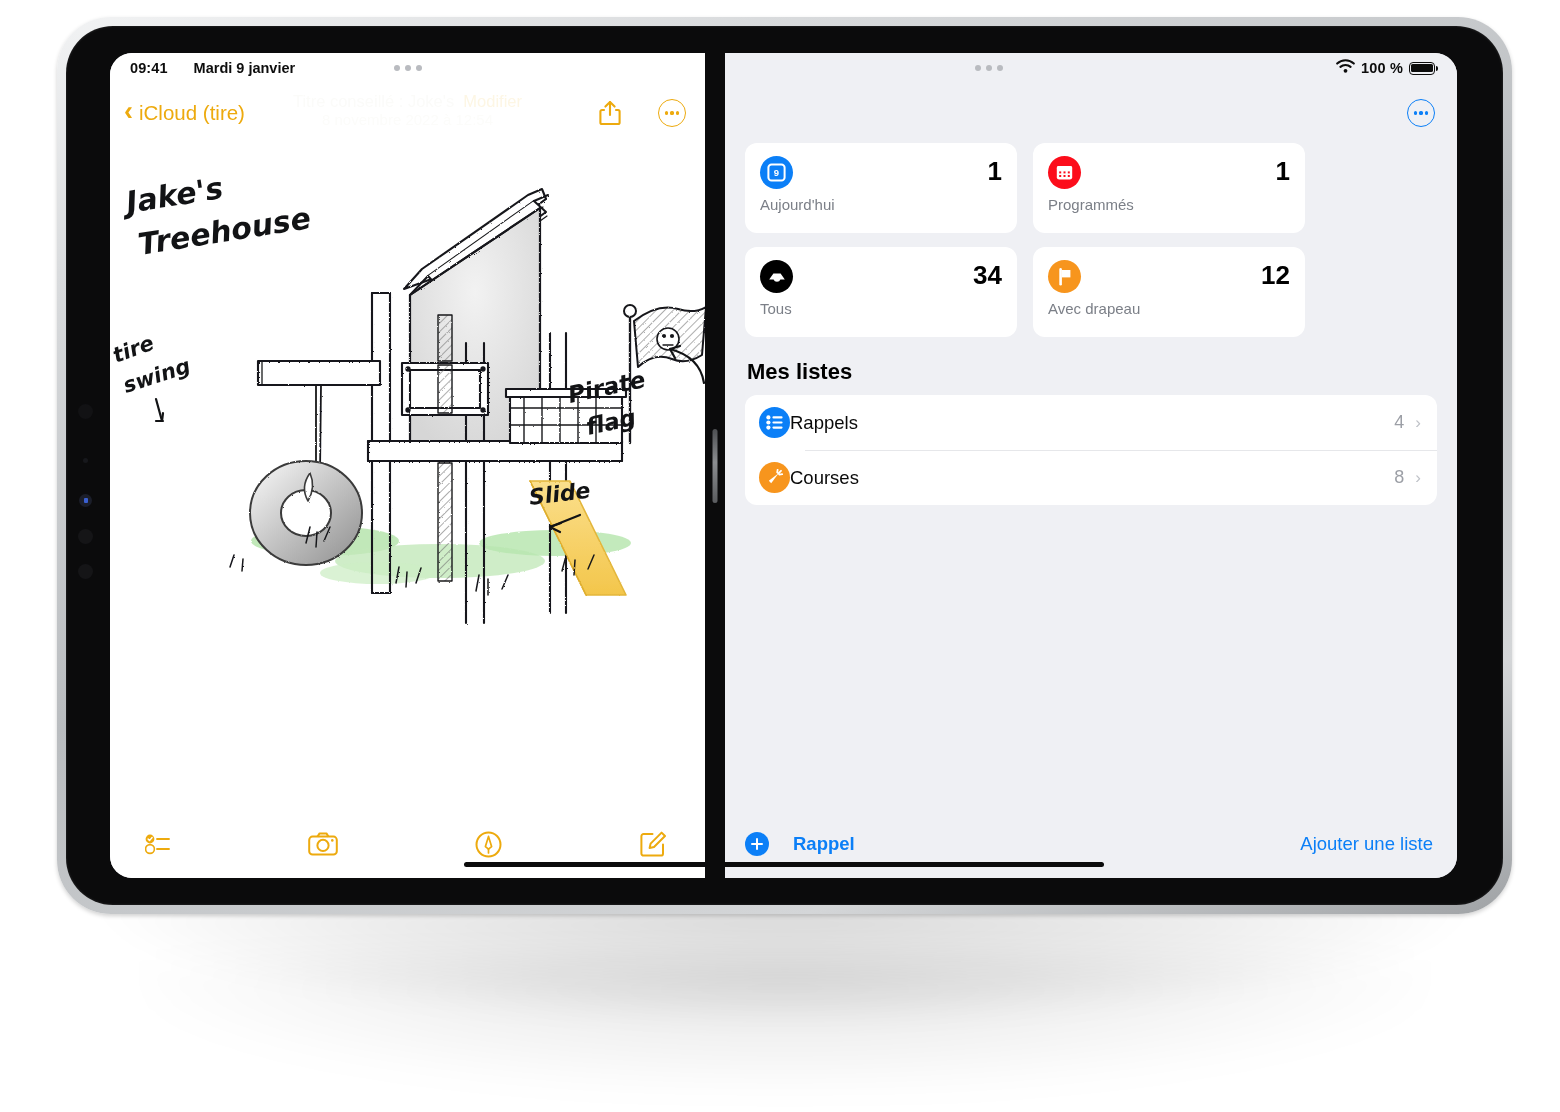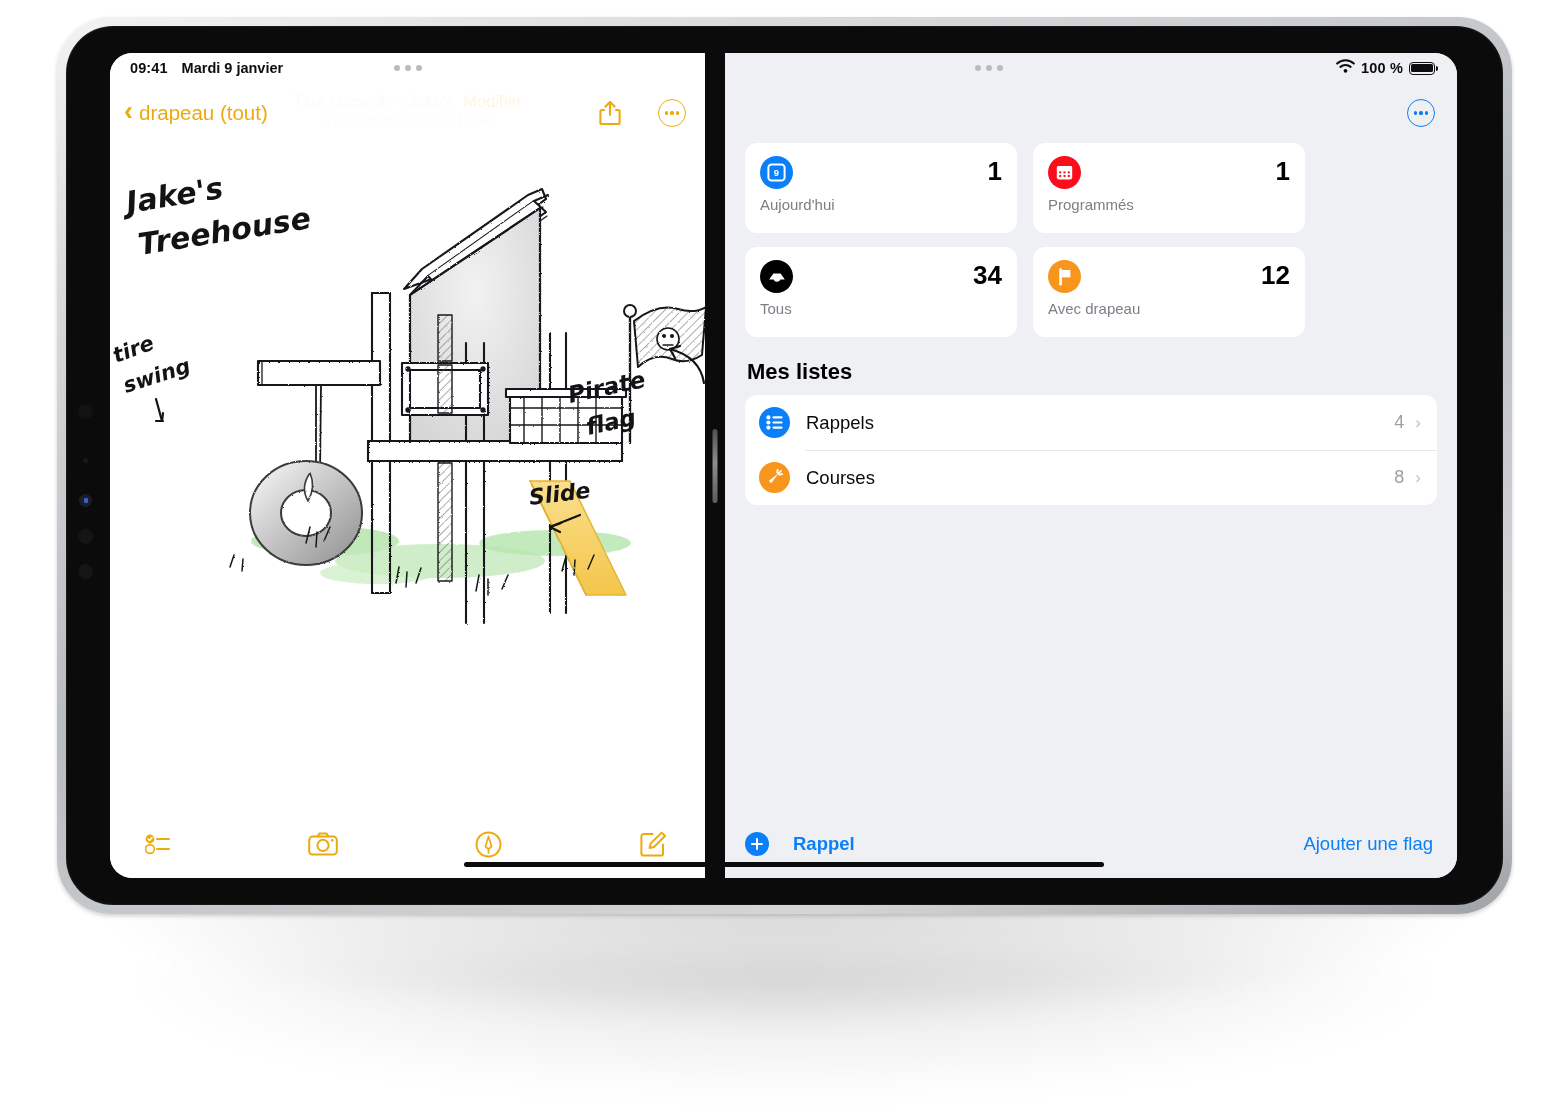--- a/index.html
+++ b/index.html
@@ -55,21 +55,21 @@
   .pane-notes{
     width:595px;flex:0 0 595px;background:#ffffff;
     position:relative;display:flex;flex-direction:column;
   }
   .statusbar{
     height:30px;display:flex;align-items:center;
     padding:0 20px;box-sizing:border-box;position:relative;
     font-size:14.5px;font-weight:bold;color:#0d0d0d;
   }
   .sb-time{letter-spacing:.1px;}
-  .sb-date{margin-left:14px;font-weight:bold;}
+  .sb-date{margin-left:26px;font-weight:bold;}
   .multitask-dots{
     position:absolute;left:50%;top:50%;transform:translate(-50%,-50%);
     display:flex;gap:5px;
   }
   .multitask-dots i{width:6px;height:6px;border-radius:50%;background:#b9bbc0;display:block;}
 
   .notes-header{
     height:60px;display:flex;align-items:center;padding:0 18px 0 14px;
     box-sizing:border-box;position:relative;
   }
@@ -150,21 +150,21 @@
   .sc-label{margin-top:7px;font-size:15px;color:#7b7f87;}
 
   .mes-listes{font-size:22px;font-weight:bold;color:#000;margin:22px 0 10px 2px;}
 
   .list-card{background:#fff;border-radius:12px;overflow:hidden;}
   .list-row{
     height:55px;display:flex;align-items:center;padding:0 16px 0 14px;
     box-sizing:border-box;position:relative;
   }
   .lr-icon{width:31px;height:31px;border-radius:50%;display:flex;align-items:center;justify-content:center;flex:0 0 31px;}
-  .lr-label{margin-left:16px;font-size:18.5px;color:#0a0a0a;}
+  .lr-label{margin-left:0;font-size:18.5px;color:#0a0a0a;}
   .lr-count{margin-left:auto;font-size:18px;color:#9c9fa6;}
   .lr-chev{margin-left:11px;color:#bfc2c8;font-size:17px;line-height:1;}
   .list-row + .list-row::before{
     content:"";position:absolute;left:60px;right:0;top:0;height:1px;background:#e6e7ea;
   }
 
   .rem-toolbar{
     height:62px;display:flex;align-items:center;justify-content:space-between;
     padding:0 24px 6px 20px;box-sizing:border-box;
   }
@@ -213,21 +213,21 @@
             <span class="multitask-dots">
                 <i></i>
                 <i></i>
                 <i></i>
               </span>
           </div>
 
           <div class="notes-header">
             <div class="back-btn">
               <span class="back-chev">‹</span>
-              <span class="back-label">drapeau (tout)</span>
+              <span class="back-label">iCloud (tire)</span>
             </div>
 
             <div class="ghost-title">
               <span>Titre conseillé : Joke's</span>&nbsp;&nbsp;<span class="modif">Modifier</span>
             </div>
             <div class="ghost-sub">8 novembre 2022 à 12:54</div>
 
             <div class="hdr-actions">
               <div class="icon-btn">
                 <svg width="22" height="26" viewBox="0 0 22 26">
@@ -534,21 +534,21 @@
               </div>
 
             </div>
           </div>
 
           <div class="rem-toolbar">
             <div class="add-rem">
               <span class="plus-circ"></span>
               <span class="add-rem-label">Rappel</span>
             </div>
-            <div class="add-list">Ajouter une flag</div>
+            <div class="add-list">Ajouter une liste</div>
           </div>
         </div>
 
         <div class="home-bar"></div>
       </div>
     </div>
   </div>
 </div>
 
 </body></html>

